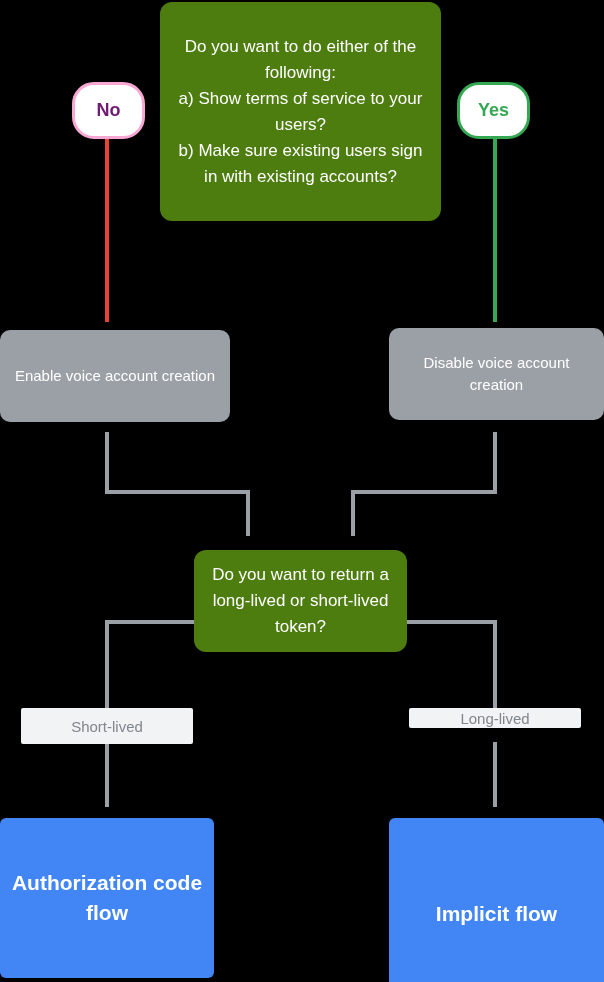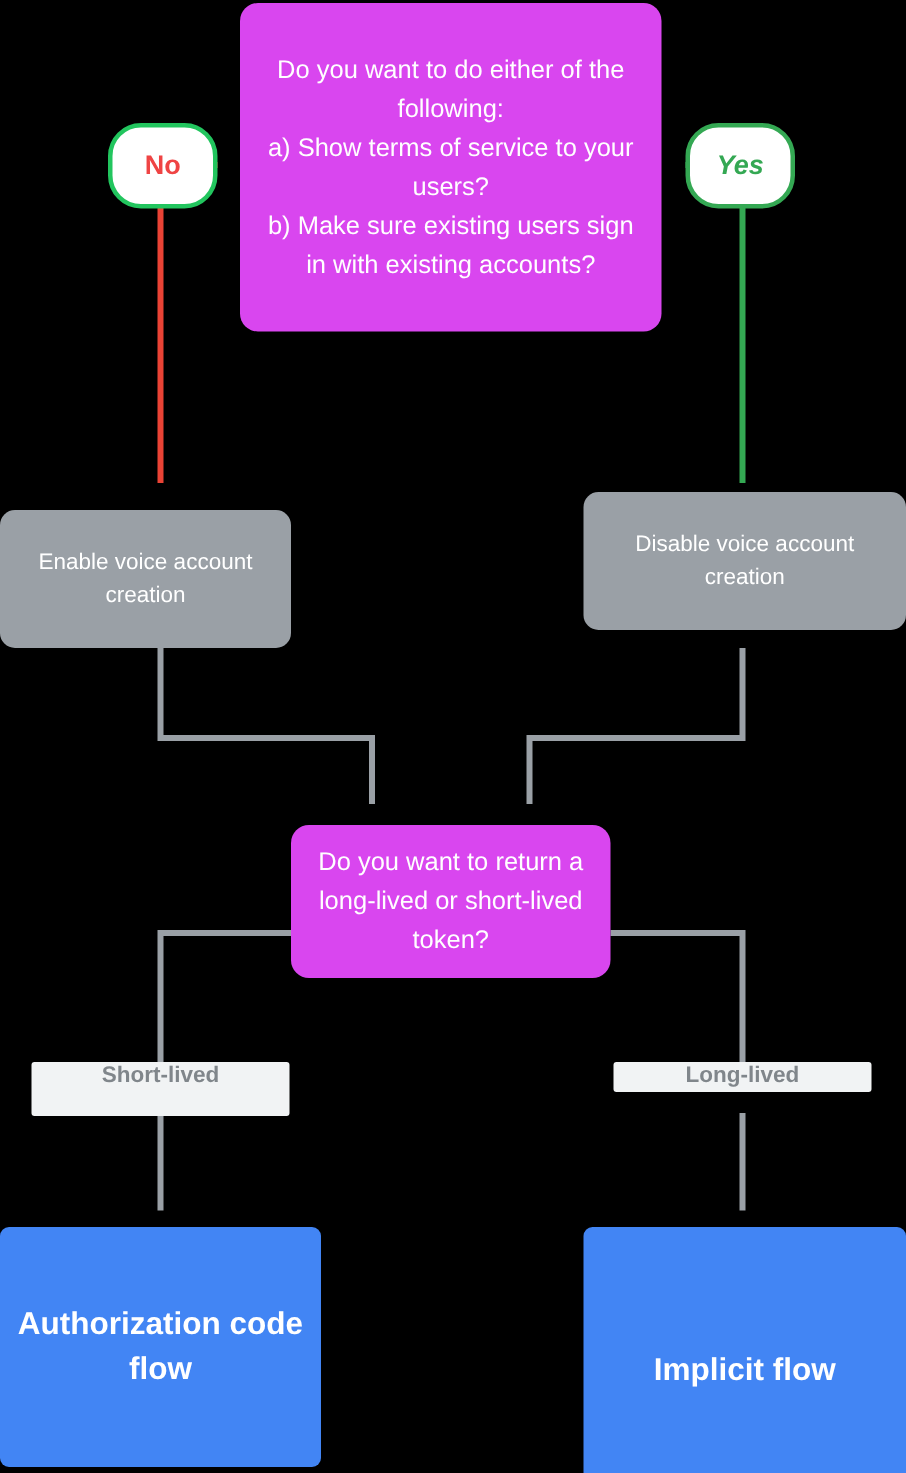--- a/index.html
+++ b/index.html
@@ -22,21 +22,21 @@
   }
   .node {
     position: absolute;
     box-sizing: border-box;
     display: flex;
     align-items: center;
     justify-content: center;
     text-align: center;
   }
   .decision {
-    background: #d946ef;
+    background: #4d7c0f;
     border-radius: 12px;
     color: #ffffff;
     font-size: 17px;
     line-height: 26px;
     padding: 4px 12px;
   }
   .process {
     background: #9aa0a6;
     border-radius: 10px;
     color: #ffffff;
@@ -58,38 +58,37 @@
     box-sizing: border-box;
     display: flex;
     align-items: center;
     justify-content: center;
     background: #ffffff;
     border-radius: 22px;
     font-size: 18px;
     font-weight: bold;
   }
   .pill-no {
-    border: 3px solid #22c55e;
-    color: #ef4444;
+    border: 3px solid #f9a8d4;
+    color: #701a75;
   }
   .pill-yes {
     border: 3px solid #34a853;
     color: #34a853;
-    font-style: italic;
   }
   .label-box {
     position: absolute;
     box-sizing: border-box;
     display: flex;
-    align-items: flex-start;
+    align-items: center;
     justify-content: center;
     background: #f1f3f4;
     color: #80868b;
     font-size: 15px;
-    font-weight: bold;
+    font-weight: normal;
     border-radius: 2px;
   }
   svg line, svg path, svg polyline {
     fill: none;
   }
 </style>
 </head>
 <body>
 
 <svg id="canvas" viewBox="0 0 604 982" xmlns="http://www.w3.org/2000/svg">
@@ -141,21 +140,21 @@
 </div>
 
 <div class="pill pill-no" style="left:72px; top:82px; width:73px; height:57px;">
   <span>No</span>
 </div>
 
 <div class="pill pill-yes" style="left:457px; top:82px; width:73px; height:57px;">
   <span>Yes</span>
 </div>
 
-<div class="node process" style="left:0px; top:340px; width:194px; height:92px;">
+<div class="node process" style="left:0px; top:330px; width:230px; height:92px;">
   <span>Enable voice account creation</span>
 </div>
 
 <div class="node process" style="left:389px; top:328px; width:215px; height:92px;">
   <span>Disable voice account creation</span>
 </div>
 
 <div class="node decision" style="left:194px; top:550px; width:213px; height:102px;">
   <span>Do you want to return a long-lived or short-lived token?</span>
 </div>

